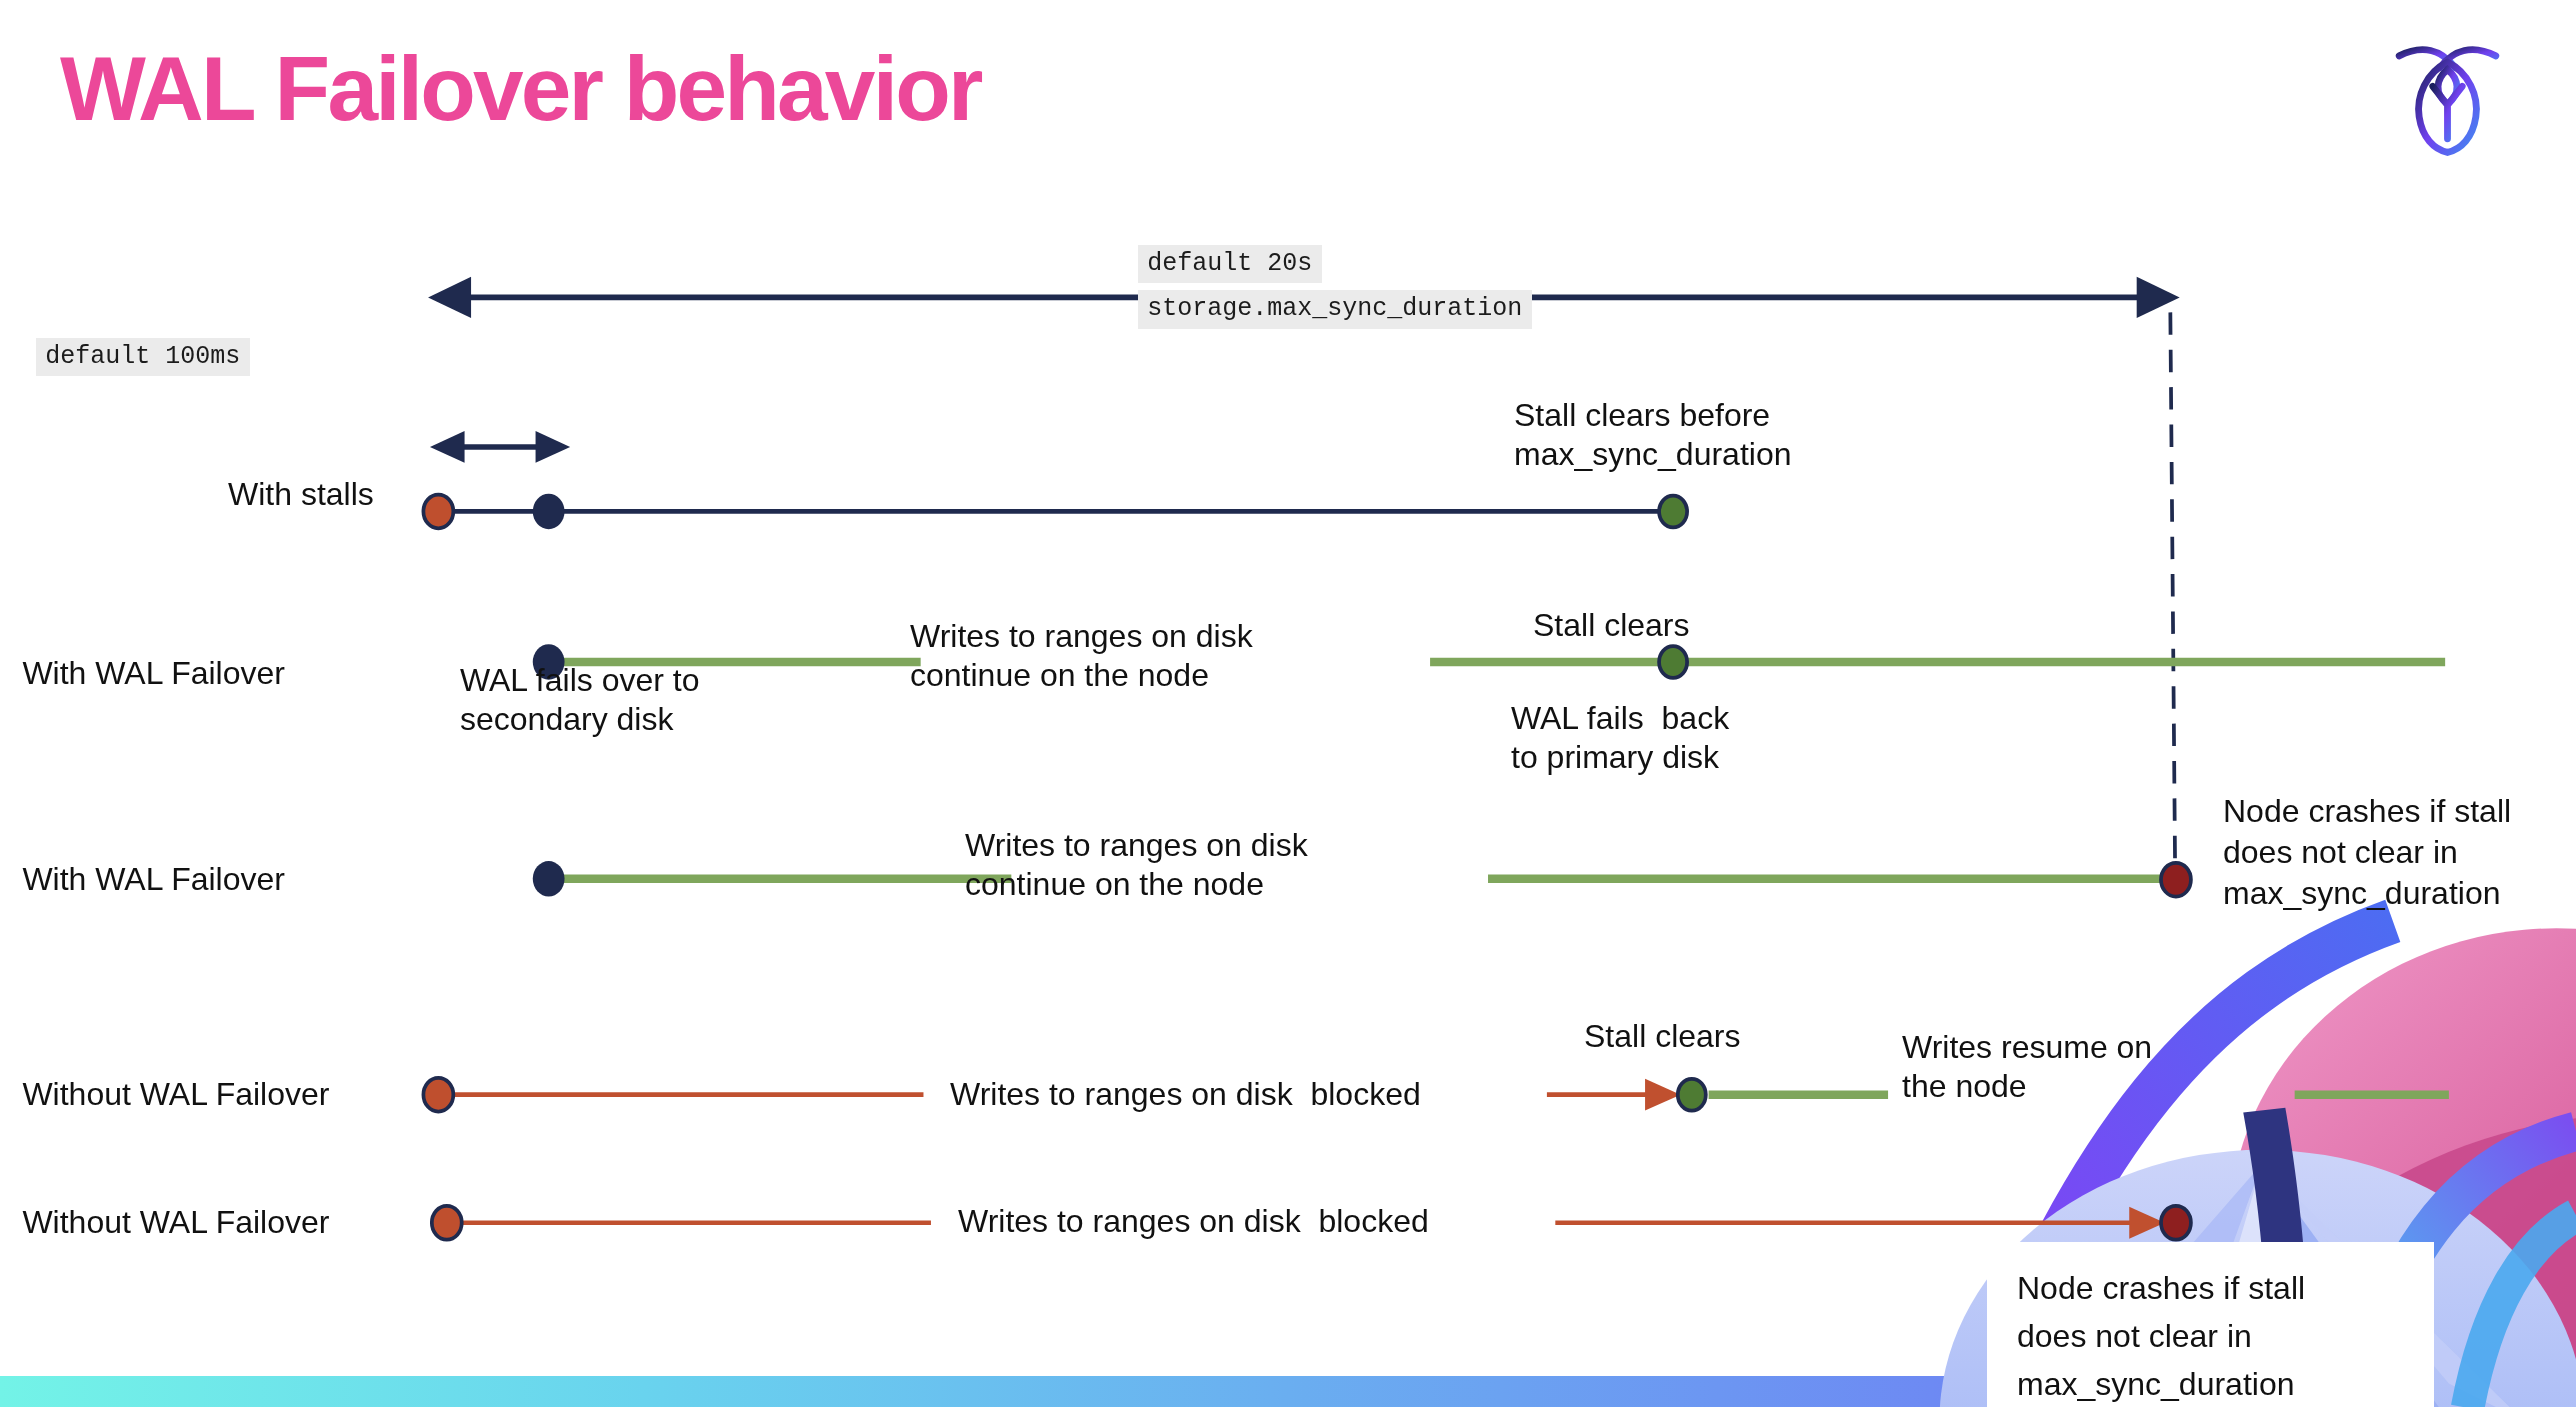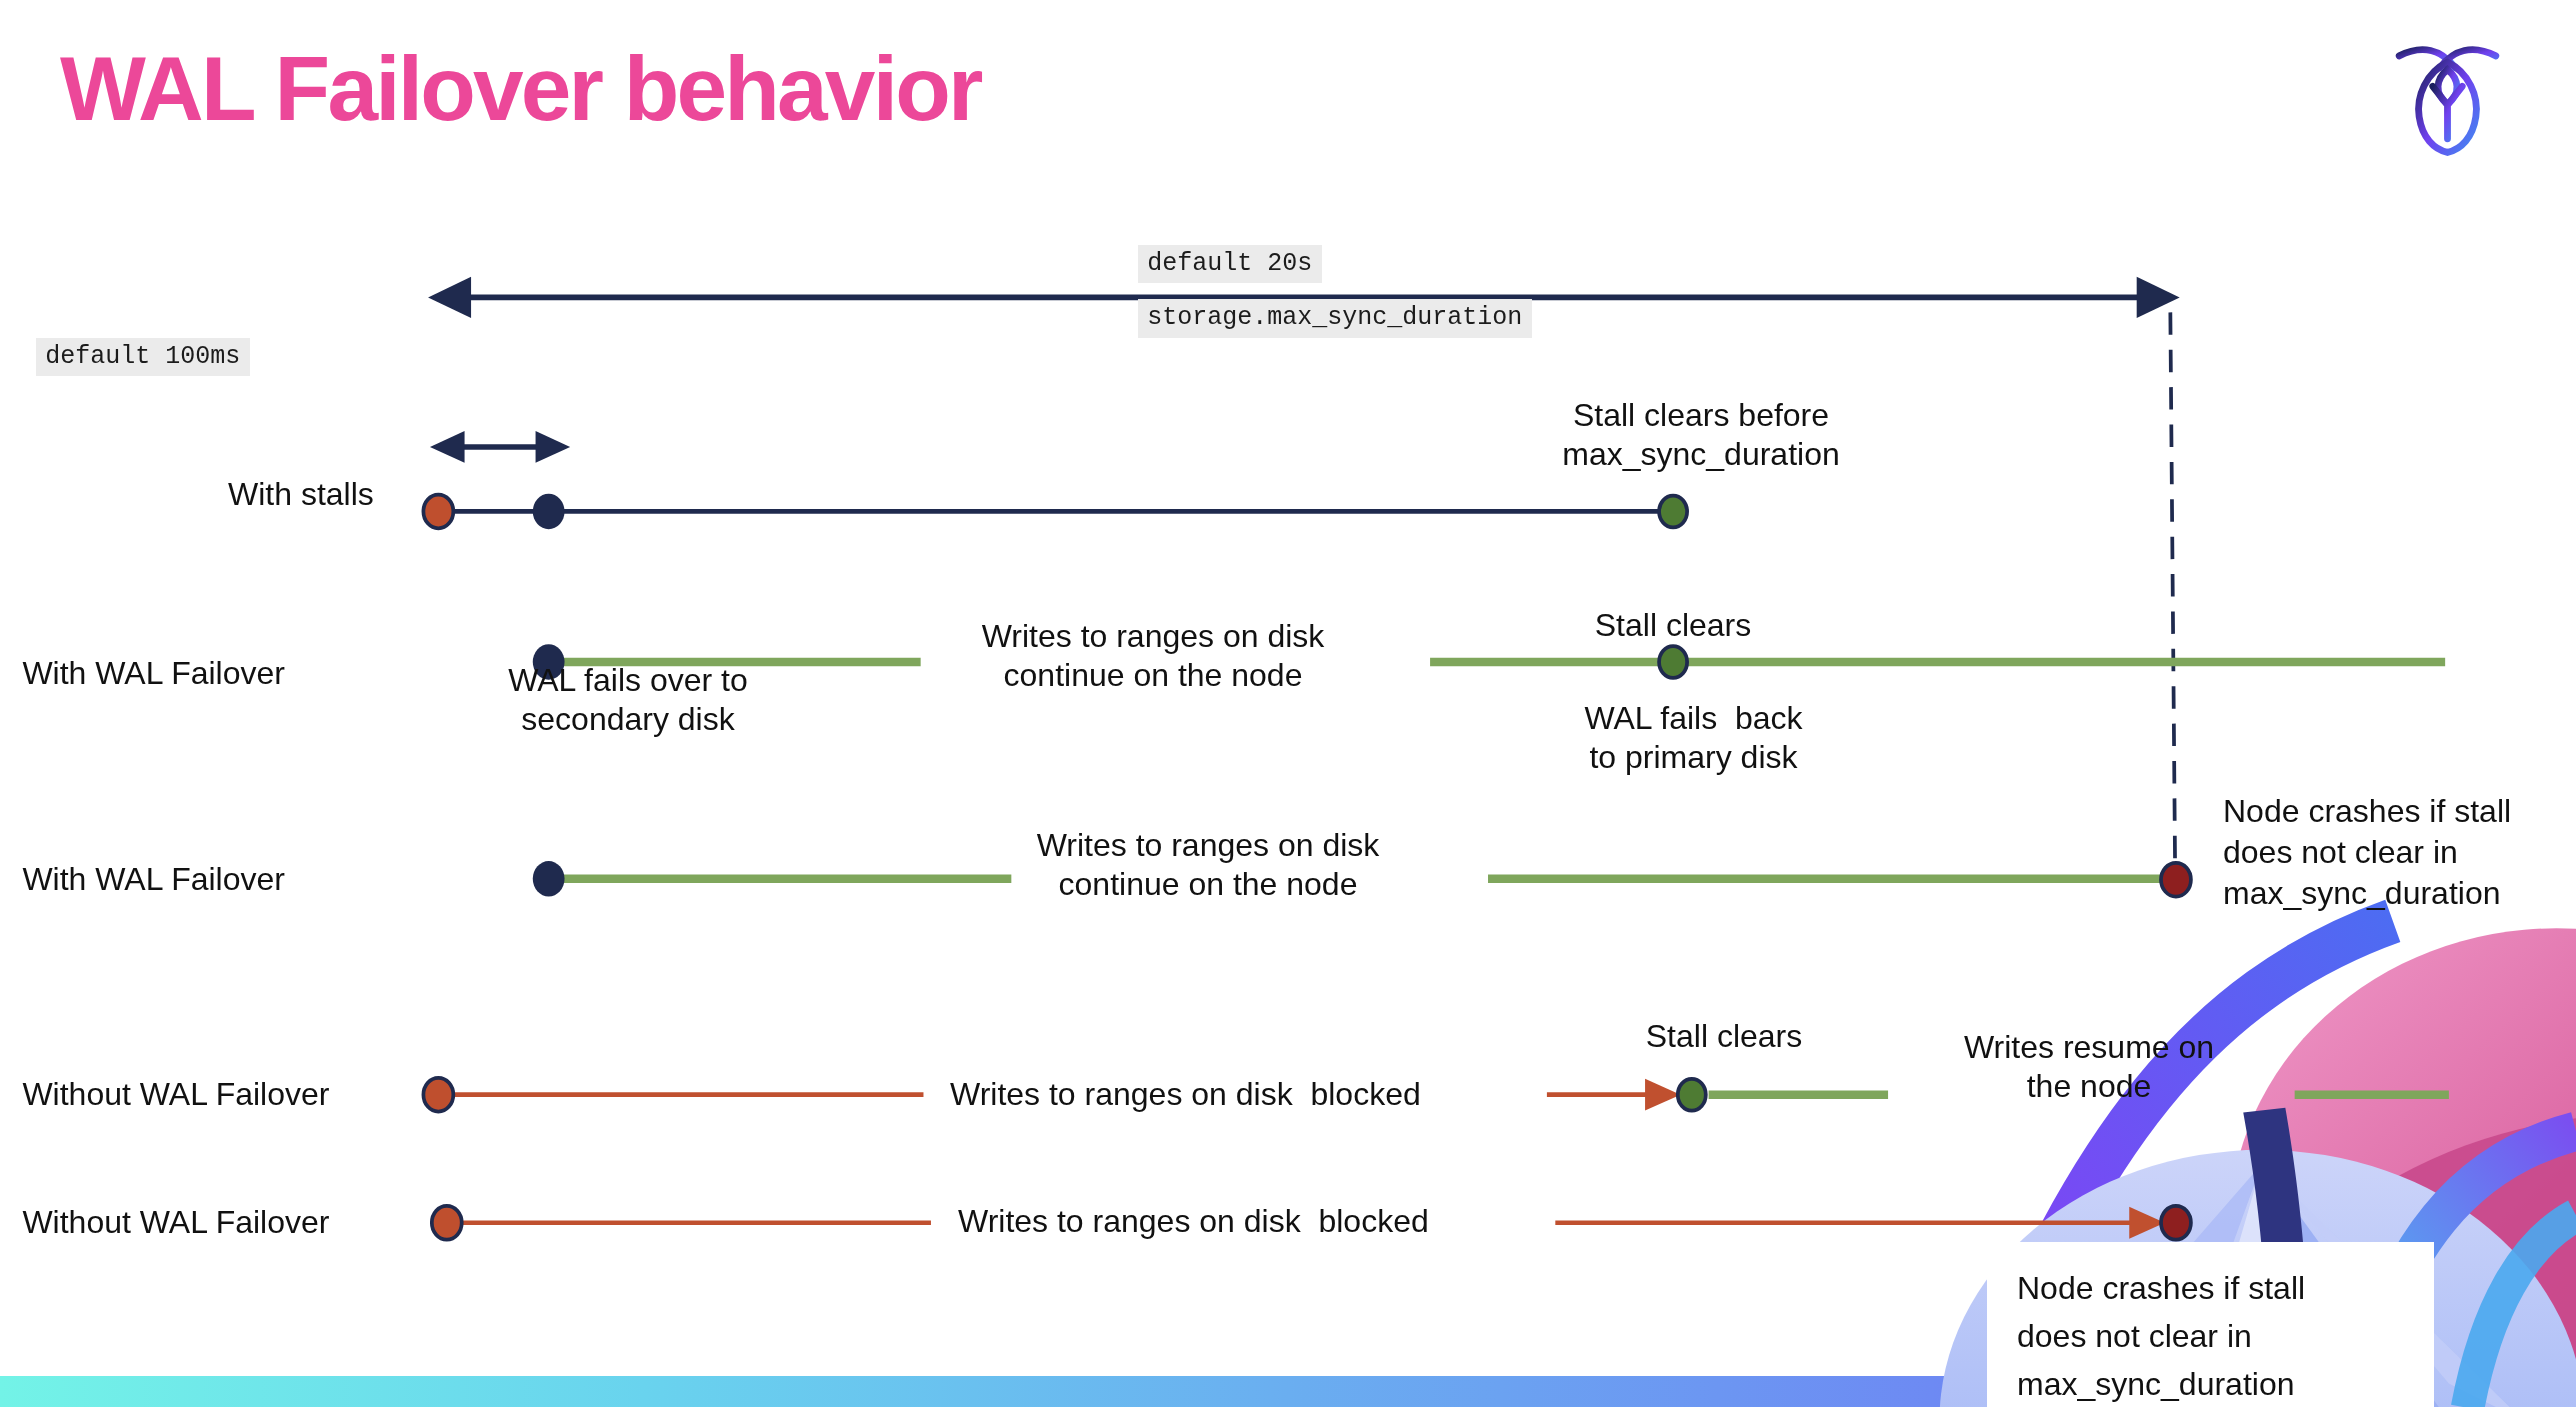--- a/index.html
+++ b/index.html
@@ -8,24 +8,24 @@
     --label-bg:#ebebeb; --text:#111111;
     --bar-start:#73f3e7; --bar-mid:#6aaef0; --bar-end:#7b51f2;
   }
   html,body{margin:0;padding:0;background:#fff;}
   .stage{position:relative;width:2576px;height:1408px;background:#fff;overflow:hidden;
          font-family:"Liberation Sans",sans-serif;color:var(--text);}
   .layer{position:absolute;left:0;top:0;}
   .title{position:absolute;left:60px;top:37px;font-size:91px;font-weight:bold;
          letter-spacing:-2.8px;color:#ec4899;}
   .txt{position:absolute;font-size:32px;line-height:39px;white-space:pre-wrap;color:var(--text);}
-  .center{text-align:center;}
+  .center{}
   .mono-block{position:absolute;font-family:"Liberation Mono","DejaVu Sans Mono",monospace;
               font-size:25px;color:#1c1c1c;}
-  .mono-block span{display:table;background:var(--label-bg);padding:3.7px 9.3px 5.6px;margin-bottom:16px;white-space:pre;}
+  .mono-block span{display:table;background:var(--label-bg);padding:3.7px 9.3px 5.6px;margin-bottom:7px;white-space:pre;}
   .bottom-bar{position:absolute;left:0;bottom:0;width:2576px;height:32px;
       background:linear-gradient(90deg,var(--bar-start) 0%,#69d3ee 25%,var(--bar-mid) 50%,#6d8af3 75%,var(--bar-end) 100%);}
   .crash-box{position:absolute;left:1987px;top:1242px;width:447px;height:165px;background:#ffffff;}
   .crash-box .inner{position:absolute;left:30px;top:22.4px;font-size:32px;line-height:48px;white-space:pre-wrap;}
   svg{position:absolute;left:0;top:0;}
   .s-navy{stroke:var(--navy);fill:none;}
   .f-navy{fill:var(--navy);}
   .s-green{stroke:var(--green-line);fill:none;}
   .s-red{stroke:var(--red-line);fill:none;}
   .f-red{fill:var(--red-line);}

